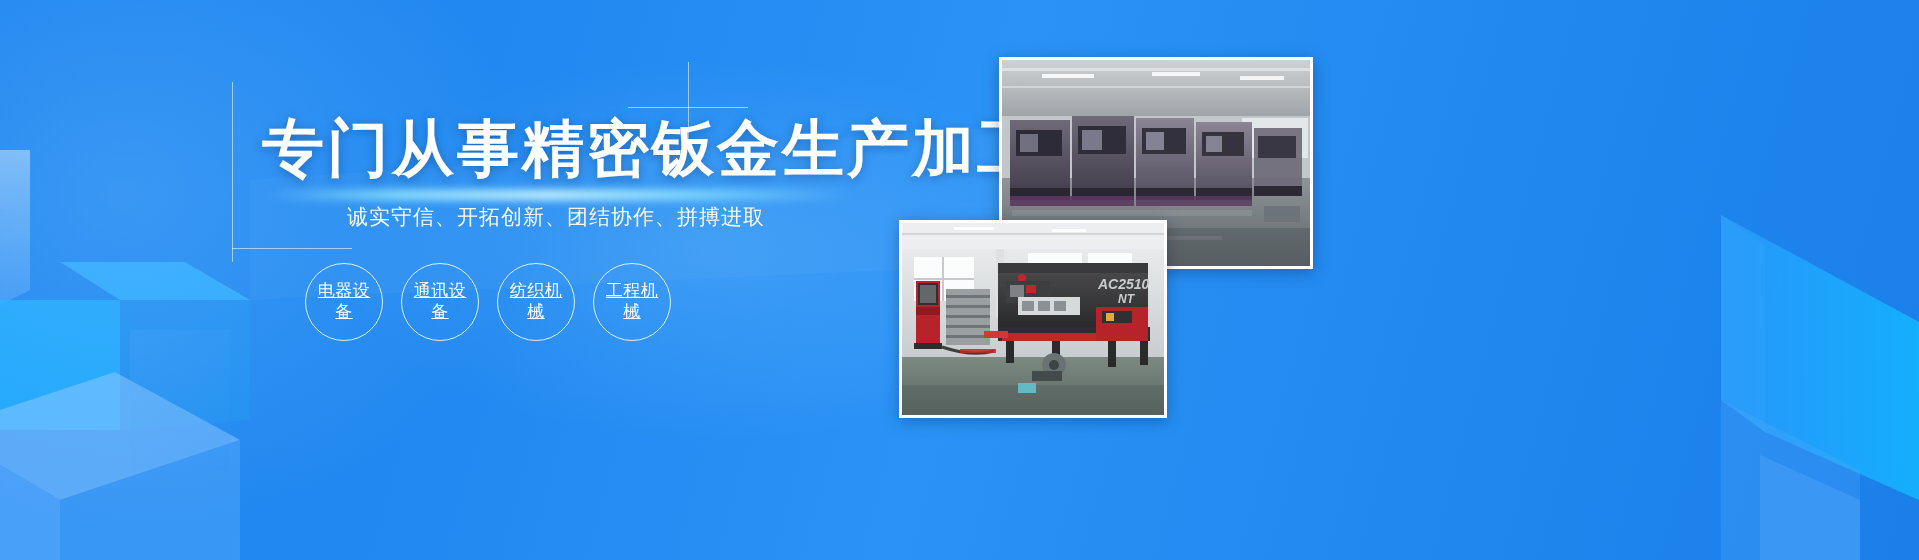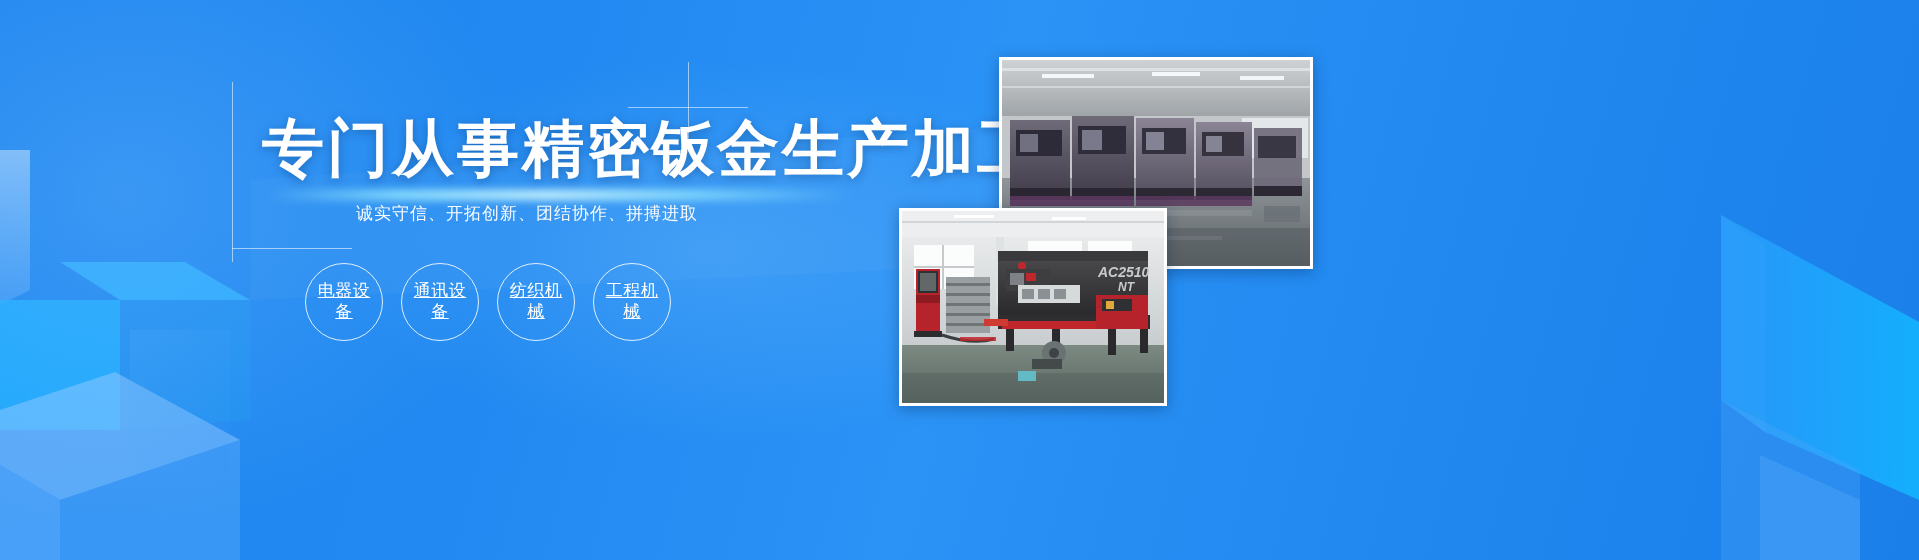--- a/index.html
+++ b/index.html
@@ -45,37 +45,37 @@
     position:absolute;left:266px;top:190px;width:586px;height:10px;
     background:linear-gradient(90deg,
         rgba(120,220,255,0) 0%,
         rgba(150,235,255,.85) 22%,
         rgba(210,250,255,.95) 48%,
         rgba(150,235,255,.80) 72%,
         rgba(120,220,255,0) 100%);
     filter:blur(4px);
   }
   .subtitle{
-    position:absolute;left:356px;top:204px;
-    font-size:17px;line-height:1.2;color:#ffffff;letter-spacing:1px;
+    position:absolute;left:347px;top:204px;
+    font-size:21px;line-height:1.2;color:#ffffff;letter-spacing:1px;
     white-space:nowrap;font-weight:normal;opacity:.97;
   }
   
   .tags{position:absolute;left:305px;top:263px;display:flex;gap:18px;}
   .tag{
     width:78px;height:78px;border-radius:50%;
     border:1px solid rgba(255,255,255,.85);
     display:flex;align-items:center;justify-content:center;
     text-align:center;color:#fff;font-size:17px;line-height:1.22;
     letter-spacing:.5px;box-sizing:border-box;padding:0 6px;text-decoration:underline;
   }
   
   .photo{position:absolute;overflow:hidden;box-shadow:0 3px 14px rgba(0,30,70,.35);}
   .photo-top{left:999px;top:57px;width:308px;height:206px;border:3px solid #ffffff;}
-  .photo-bottom{left:899px;top:208px;width:262px;height:192px;border:3px solid #ffffff;}
+  .photo-bottom{left:899px;top:220px;width:262px;height:192px;border:3px solid #ffffff;}
   .photo svg{display:block;width:100%;height:100%;}
 </style>
 </head>
 <body>
 
 <div class="banner">
 
   <svg class="bg-svg" viewBox="0 0 1919 560" preserveAspectRatio="none">
     <defs>
       <linearGradient id="gA" x1="0" y1="0" x2="1" y2="1">

